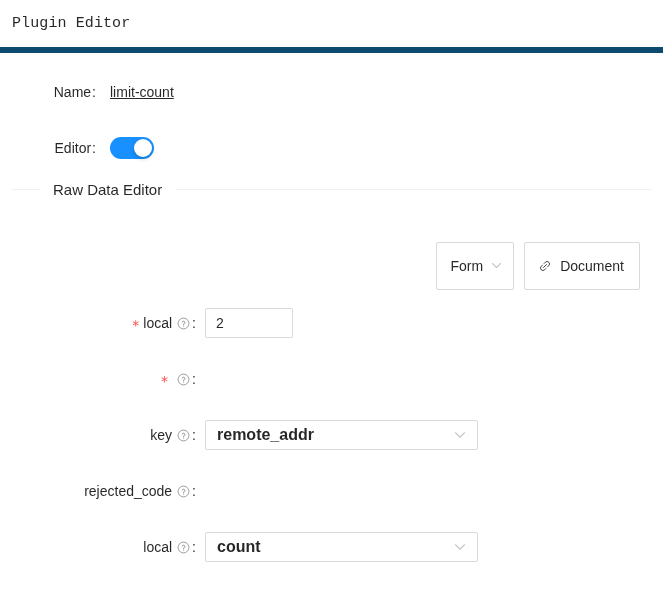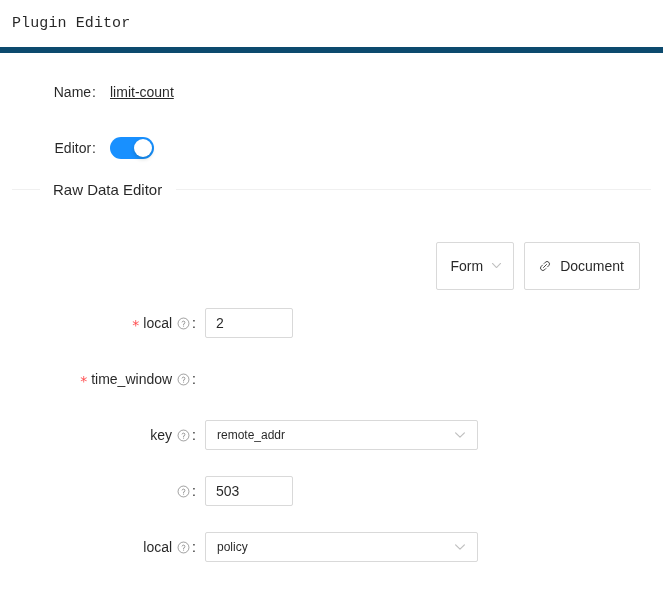--- a/index.html
+++ b/index.html
@@ -211,27 +211,28 @@
     height: 30px;
     border: 1px solid #d9d9d9;
     border-radius: 2px;
     background: #fff;
     display: flex;
     align-items: center;
     padding: 0 11px;
     cursor: pointer;
   }
   .select-value {
-    font-size: 12px;
+    font-size: 16px;
     color: rgba(0,0,0,0.85);
     line-height: 28px;
     flex: 1 1 auto;
     overflow: hidden;
     text-overflow: ellipsis;
     white-space: nowrap;
+    font-weight: bold;
   }
   .select-arrow {
     flex: 0 0 auto;
     color: rgba(0,0,0,0.25);
     display: inline-flex;
     align-items: center;
   }
 
   .row-count  { margin-bottom: 26px; }
   .row-time   { margin-bottom: 26px; }
@@ -312,21 +313,20 @@
           <span class="colon">:</span>
       </div>
       <div class="form-control">
         <input class="text-input" type="text" value="2" style="">
       </div>
     </div>
 
     <div class="form-row row-time">
       <div class="form-label">
         <span class="req-star">*</span>
-        <span>time_window</span>
         <span class="help-icon">
           <svg width="13" height="13" viewBox="0 0 16 16" aria-hidden="true">
             <circle cx="8" cy="8" r="6.7" fill="none" stroke="currentColor" stroke-width="1"></circle>
             <path d="M6.3 6.2 a1.75 1.75 0 1 1 1.9 2.3 v0.9" fill="none" stroke="currentColor" stroke-width="1" stroke-linecap="round"></path>
             <circle cx="8.1" cy="11.2" r="0.65" fill="currentColor"></circle>
           </svg>
         </span>
           <span class="colon">:</span>
       </div>
     </div>
@@ -350,49 +350,47 @@
             <svg width="12" height="12" viewBox="0 0 12 12" aria-hidden="true">
               <path d="M1.6 3.8 L6 8.2 L10.4 3.8" fill="none" stroke="currentColor" stroke-width="1.2" stroke-linecap="round" stroke-linejoin="round"></path>
             </svg>
           </span>
         </div>
       </div>
     </div>
 
     <div class="form-row row-code">
       <div class="form-label">
-        <span class="help-icon">
-          <svg width="13" height="13" viewBox="0 0 16 16" aria-hidden="true">
-            <circle cx="8" cy="8" r="6.7" fill="none" stroke="currentColor" stroke-width="1"></circle>
-            <path d="M6.3 6.2 a1.75 1.75 0 1 1 1.9 2.3 v0.9" fill="none" stroke="currentColor" stroke-width="1" stroke-linecap="round"></path>
-            <circle cx="8.1" cy="11.2" r="0.65" fill="currentColor"></circle>
-          </svg>
-        </span>
-          <span class="colon">:</span>
-      </div>
-      <div class="form-control">
-        <input class="text-input" type="text" value="503" style="">
+        <span>rejected_code</span>
+        <span class="help-icon">
+          <svg width="13" height="13" viewBox="0 0 16 16" aria-hidden="true">
+            <circle cx="8" cy="8" r="6.7" fill="none" stroke="currentColor" stroke-width="1"></circle>
+            <path d="M6.3 6.2 a1.75 1.75 0 1 1 1.9 2.3 v0.9" fill="none" stroke="currentColor" stroke-width="1" stroke-linecap="round"></path>
+            <circle cx="8.1" cy="11.2" r="0.65" fill="currentColor"></circle>
+          </svg>
+        </span>
+          <span class="colon">:</span>
       </div>
     </div>
 
     <div class="form-row row-policy">
       <div class="form-label">
         <span>local</span>
         <span class="help-icon">
           <svg width="13" height="13" viewBox="0 0 16 16" aria-hidden="true">
             <circle cx="8" cy="8" r="6.7" fill="none" stroke="currentColor" stroke-width="1"></circle>
             <path d="M6.3 6.2 a1.75 1.75 0 1 1 1.9 2.3 v0.9" fill="none" stroke="currentColor" stroke-width="1" stroke-linecap="round"></path>
             <circle cx="8.1" cy="11.2" r="0.65" fill="currentColor"></circle>
           </svg>
         </span>
           <span class="colon">:</span>
       </div>
       <div class="form-control">
         <div class="select-box">
-          <span class="select-value">policy</span>
+          <span class="select-value">count</span>
           <span class="select-arrow">
             <svg width="12" height="12" viewBox="0 0 12 12" aria-hidden="true">
               <path d="M1.6 3.8 L6 8.2 L10.4 3.8" fill="none" stroke="currentColor" stroke-width="1.2" stroke-linecap="round" stroke-linejoin="round"></path>
             </svg>
           </span>
         </div>
       </div>
     </div>
 
   </fieldset>

